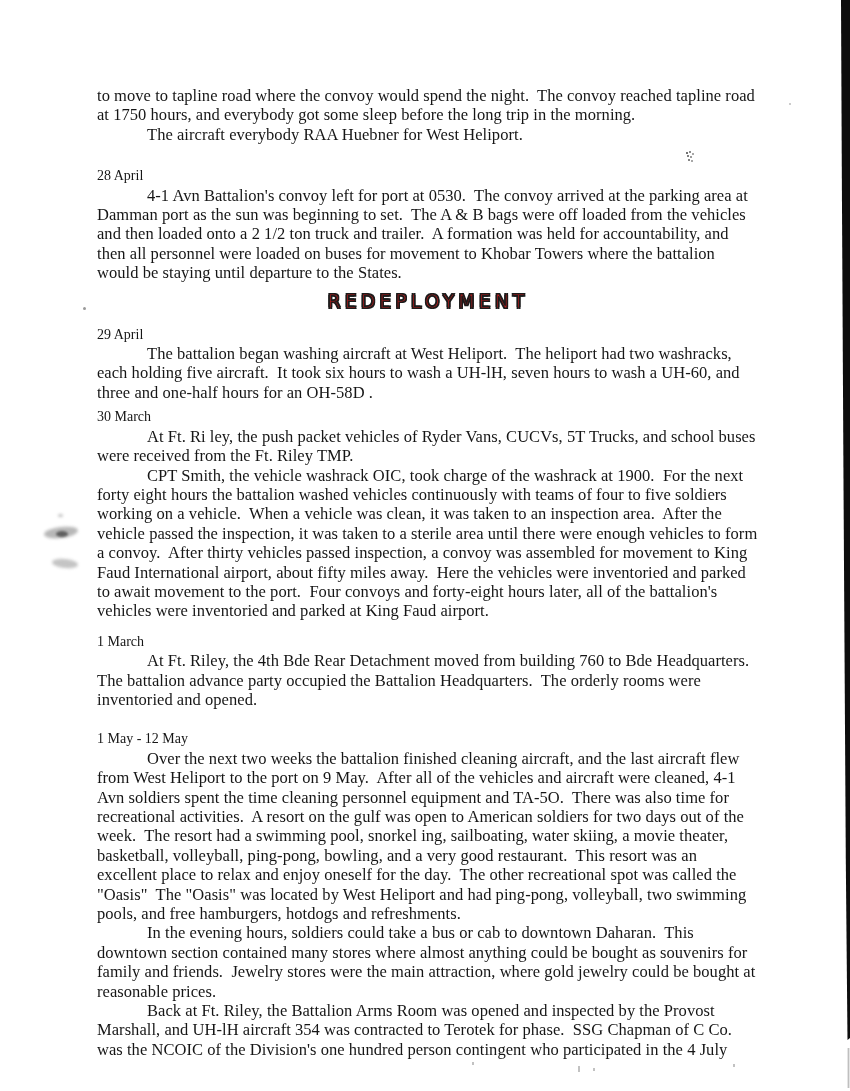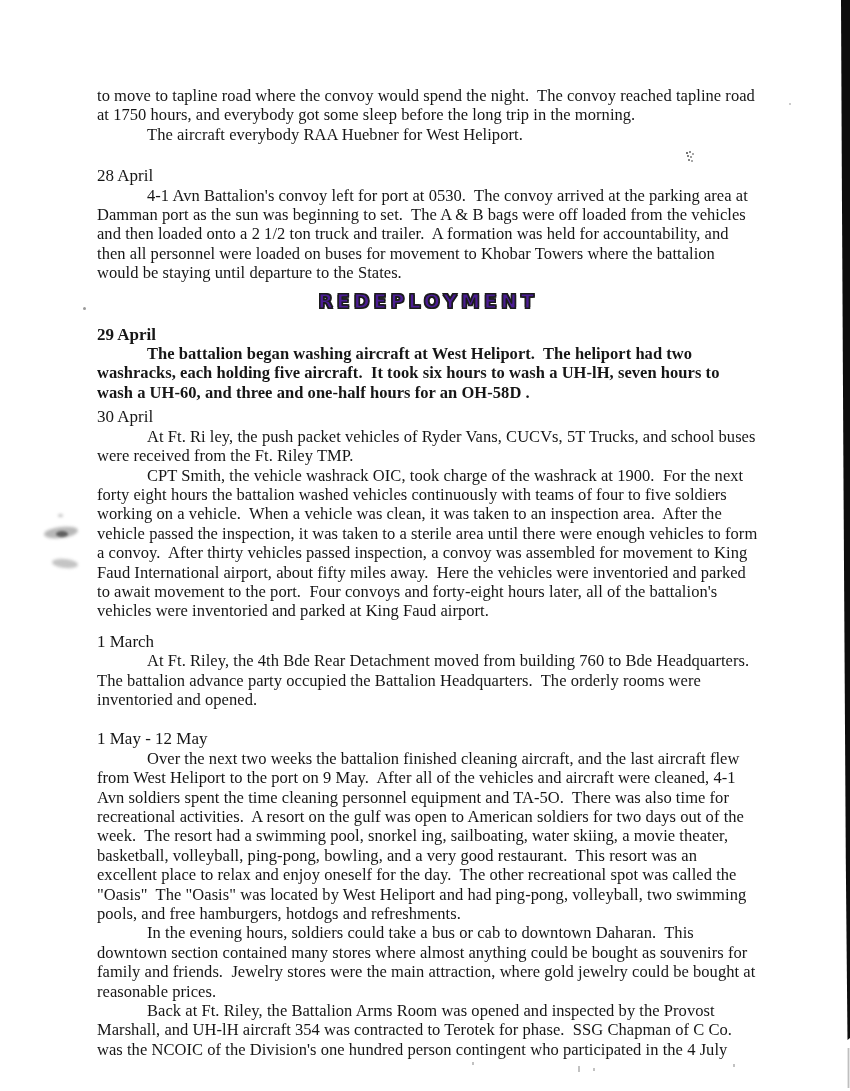--- a/index.html
+++ b/index.html
@@ -24,40 +24,40 @@
     margin: 0;
     font-size: 16.5px;
     line-height: 19.4px;
     text-indent: 50px;
     white-space: pre-wrap;
     letter-spacing: 0.05px;
   }
   .para.noindent { text-indent: 0; }
   .date {
     margin: 0;
-    font-size: 17px;
+    font-size: 14px;
     line-height: 19.4px;
   }
   .section-28 { margin-top: 22px; }
-  .section-29 { margin-top: 12px; font-weight: bold; }
+  .section-29 { margin-top: 12px; }
   .section-30 { margin-top: 5px; }
   .section-1may { margin-top: 11px; }
   .section-1-12may { margin-top: 20px; }
   .banner-row {
     margin: 7px 0 13px 0;
     text-align: center;
     position: relative;
   }
   .banner {
     display: inline-block;
     font-family: "DejaVu Sans", sans-serif;
     font-size: 19px;
-    font-weight: 700;
+    font-weight: 400;
     letter-spacing: 4px;
-    color: #4c1d95;
+    color: #b91c1c;
     -webkit-text-stroke: 1.2px #1c1c1c;
     text-shadow:
       -1px -1px 0 #1c1c1c,
        1px -1px 0 #1c1c1c,
       -1px  1px 0 #1c1c1c,
        1px  1px 0 #1c1c1c;
   }
   
   #edge-bar { position: absolute; top: 0; right: 0; width: 14px; height: 1091px; }
   
@@ -104,21 +104,21 @@
     <div class="banner-row">
       <span class="banner">REDEPLOYMENT<span id="banner-dot"></span></span>
     </div>
 
     <div class="section-29">
       <p class="date">29 April</p>
       <p class="para">The battalion began washing aircraft at West Heliport.  The heliport had two washracks, each holding five aircraft.  It took six hours to wash a UH-lH, seven hours to wash a UH-60, and three and one-half hours for an OH-58D .</p>
     </div>
 
     <div class="section-30">
-      <p class="date">30 April</p>
+      <p class="date">30 March</p>
       <p class="para">At Ft. Ri ley, the push packet vehicles of Ryder Vans, CUCVs, 5T Trucks, and school buses were received from the Ft. Riley TMP.</p>
       <p class="para">CPT Smith, the vehicle washrack OIC, took charge of the washrack at 1900.  For the next forty eight hours the battalion washed vehicles continuously with teams of four to five soldiers working on a vehicle.  When a vehicle was clean, it was taken to an inspection area.  After the vehicle passed the inspection, it was taken to a sterile area until there were enough vehicles to form a convoy.  After thirty vehicles passed inspection, a convoy was assembled for movement to King Faud International airport, about fifty miles away.  Here the vehicles were inventoried and parked to await movement to the port.  Four convoys and forty-eight hours later, all of the battalion's vehicles were inventoried and parked at King Faud airport.</p>
     </div>
 
     <div class="section-1may">
       <p class="date">1 March</p>
       <p class="para">At Ft. Riley, the 4th Bde Rear Detachment moved from building 760 to Bde Headquarters.  The battalion advance party occupied the Battalion Headquarters.  The orderly rooms were inventoried and opened.</p>
     </div>
 
     <div class="section-1-12may">

